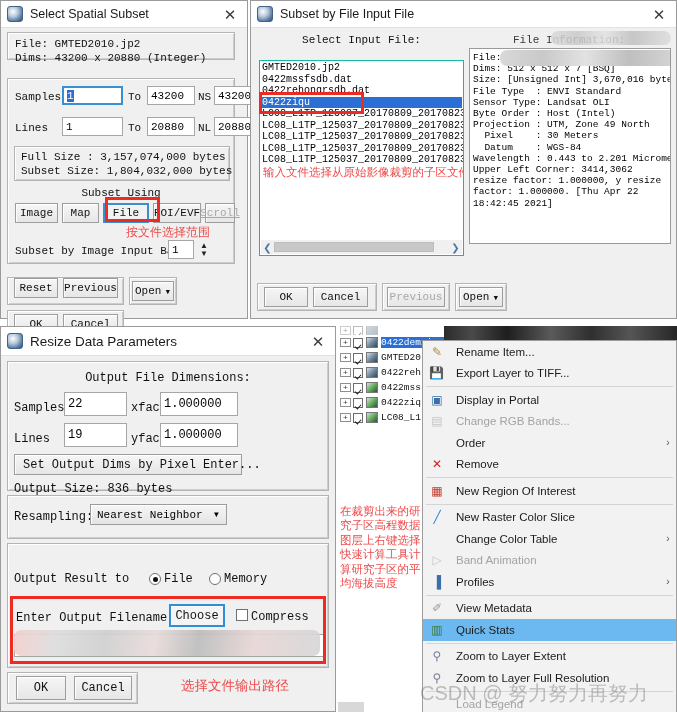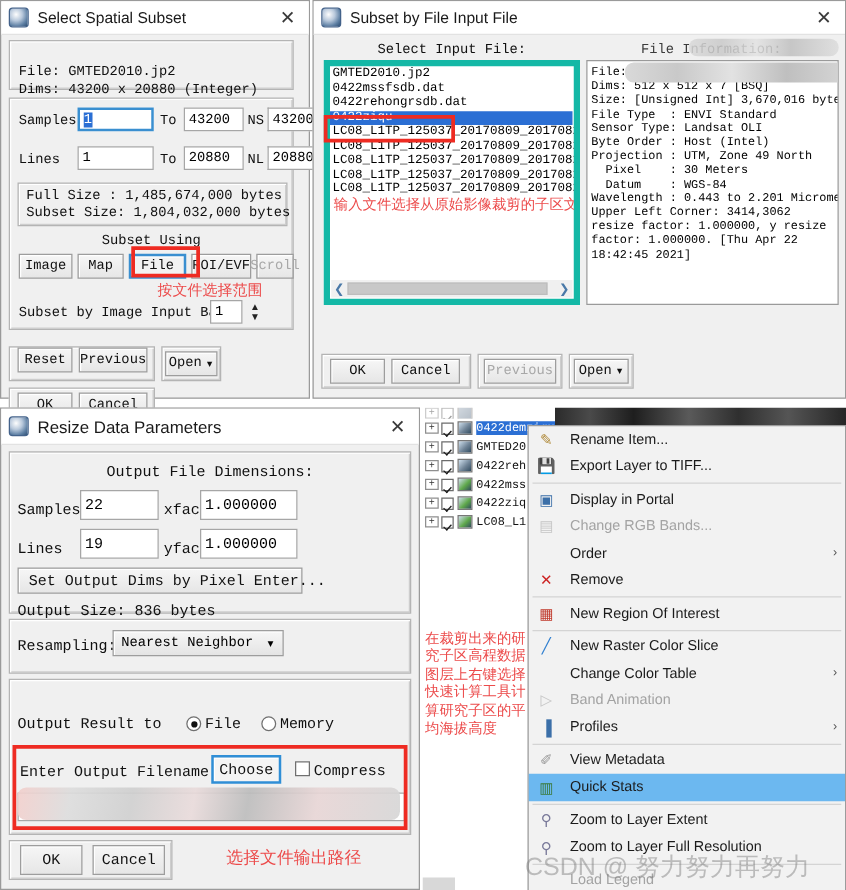--- a/index.html
+++ b/index.html
@@ -72,22 +72,22 @@
   }
 
   
   #dlgA { left: 0px; top: 0px; width: 248px; height: 319px; }
   #dlgA .body { position: relative; padding: 5px; }
 
   
   #dlgB { left: 250px; top: 0px; width: 427px; height: 319px; }
 
   .listbox {
-    background: #ffffff; border: 5px solid #14b8a6;
-    position: absolute; overflow: hidden;
+    background: #ffffff; border: 1px solid #14b8a6;
+    position: absolute; overflow: hidden; margin-top: 12px;
   }
   .listrow {
     font-family: "Liberation Mono", "DejaVu Sans Mono", monospace;
     font-size: 10px; color: #000; line-height: 11.5px;
     padding-left: 2px; white-space: nowrap;
   }
   .listrow.sel { background: #2b6fd4; color: #ffffff; }
   .hscroll {
     position: absolute; left: 1px; right: 1px; bottom: 1px; height: 14px;
     background: #f0f0f0; display: flex; align-items: center;
@@ -176,21 +176,21 @@
 <div id="root">
 
   <div class="dlg" id="dlgA">
     <div class="dlg-title">
       <div class="tbicon"></div>
       <div class="ttl">Select Spatial Subset</div>
       <div class="xbtn">✕</div>
     </div>
     <div class="body">
 
-      <div class="panel" style="position:absolute;left:6px;top:4px;width:228px;height:28px;padding:19px 7px;">
+      <div class="panel" style="position:absolute;left:6px;top:4px;width:228px;height:28px;padding:5px 7px;">
         <div class="lbl">File: GMTED2010.jp2</div>
         <div class="lbl" style="margin-top:2px;">Dims: 43200 x 20880 (Integer)</div>
       </div>
 
       <div class="panel" style="position:absolute;left:6px;top:50px;width:228px;height:186px;">
 
         <span class="lbl" style="position:absolute;left:7px;top:12px;">Samples</span>
         <div class="field focus" style="position:absolute;left:54px;top:7px;width:61px;">
           <span style="background:#2b6fd4;color:#fff;">1</span>
         </div>
@@ -210,32 +210,32 @@
         <span class="lbl" style="position:absolute;left:120px;top:43px;">To</span>
         <div class="field" style="position:absolute;left:139px;top:38px;width:48px;">
           <span>20880</span>
         </div>
         <span class="lbl" style="position:absolute;left:190px;top:43px;">NL</span>
         <div class="field" style="position:absolute;left:206px;top:38px;width:47px;border-right:none;">
           <span>20880</span>
         </div>
 
         <div class="panel" style="position:absolute;left:6px;top:67px;width:216px;height:35px;padding:4px 6px;">
-          <div class="lbl">Full Size  : 1,485,674,000 bytes</div>
+          <div class="lbl">Full Size  : 3,157,074,000 bytes</div>
           <div class="lbl" style="margin-top:2px;">Subset Size: 1,804,032,000 bytes</div>
         </div>
 
         <div class="lbl" style="position:absolute;left:0;right:0;top:108px;text-align:center;">Subset Using</div>
 
         <div style="position:absolute;left:7px;top:124px;display:flex;gap:4px;">
           <div class="btn" style="width:43px;">Image</div>
           <div class="btn" style="width:37px;">Map</div>
           <div class="btn sel" style="width:46px;">File</div>
           <div class="btn" style="width:48px;">ROI/EVF</div>
-          <div class="btn disabled" style="width:30px;">Scroll</div>
+          <div class="btn disabled" style="width:30px;text-decoration:underline;">Scroll</div>
         </div>
 
         <div class="cn" style="position:absolute;left:118px;top:146px;">按文件选择范围</div>
 
         <span class="lbl" style="position:absolute;left:7px;top:166px;">Subset by Image Input Band</span>
         <div class="field" style="position:absolute;left:160px;top:161px;width:26px;">
           <span>1</span>
         </div>
         <div style="position:absolute;left:189px;top:160px;width:14px;height:21px;display:flex;flex-direction:column;justify-content:center;align-items:center;">
           <span style="font-size:8px;line-height:8px;color:#222;">▲</span>

